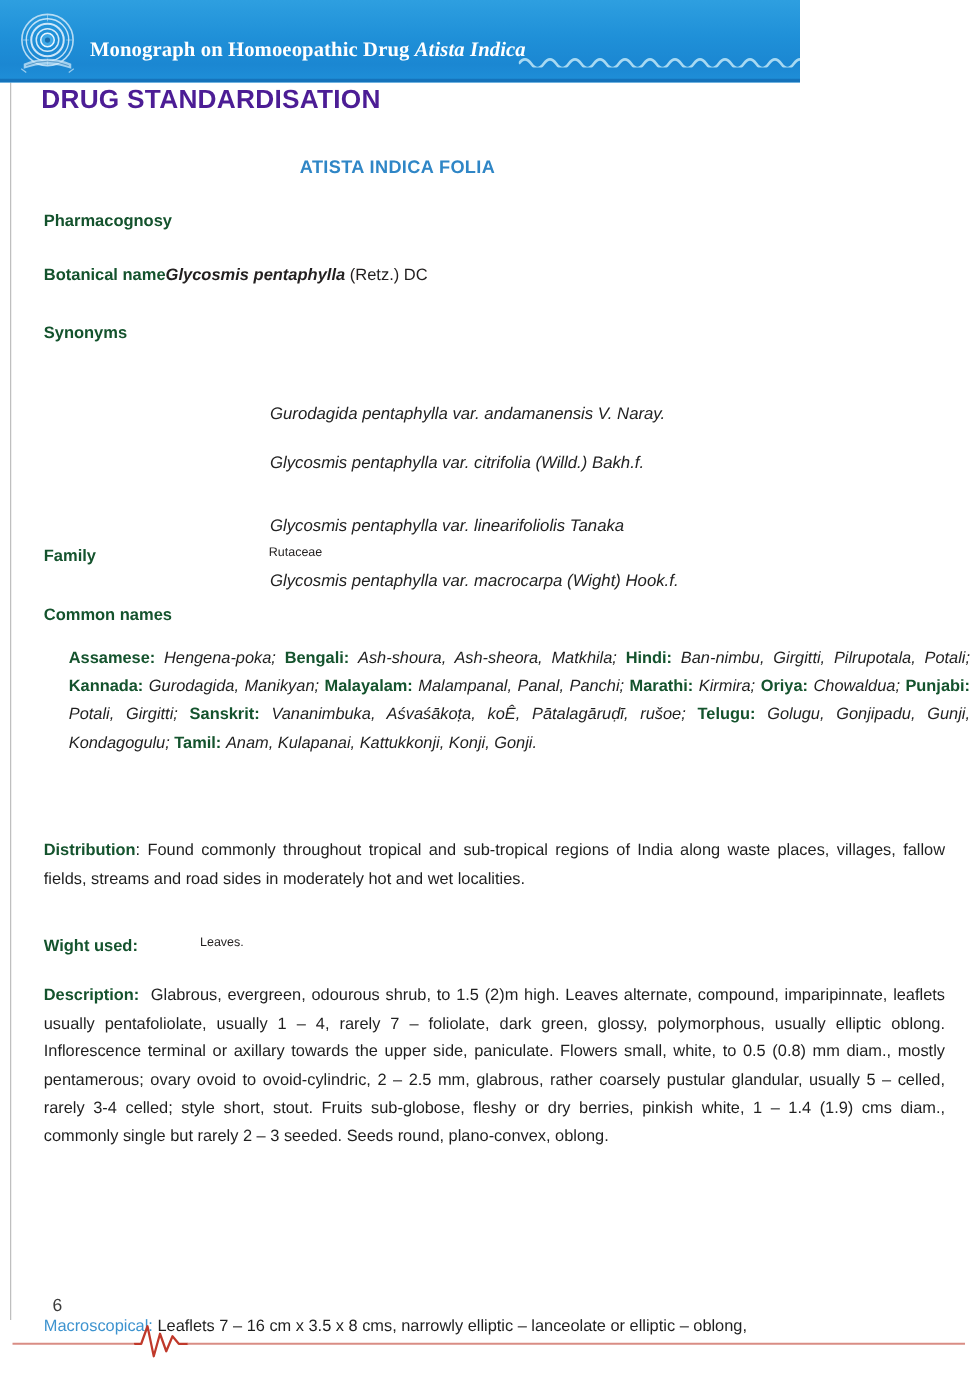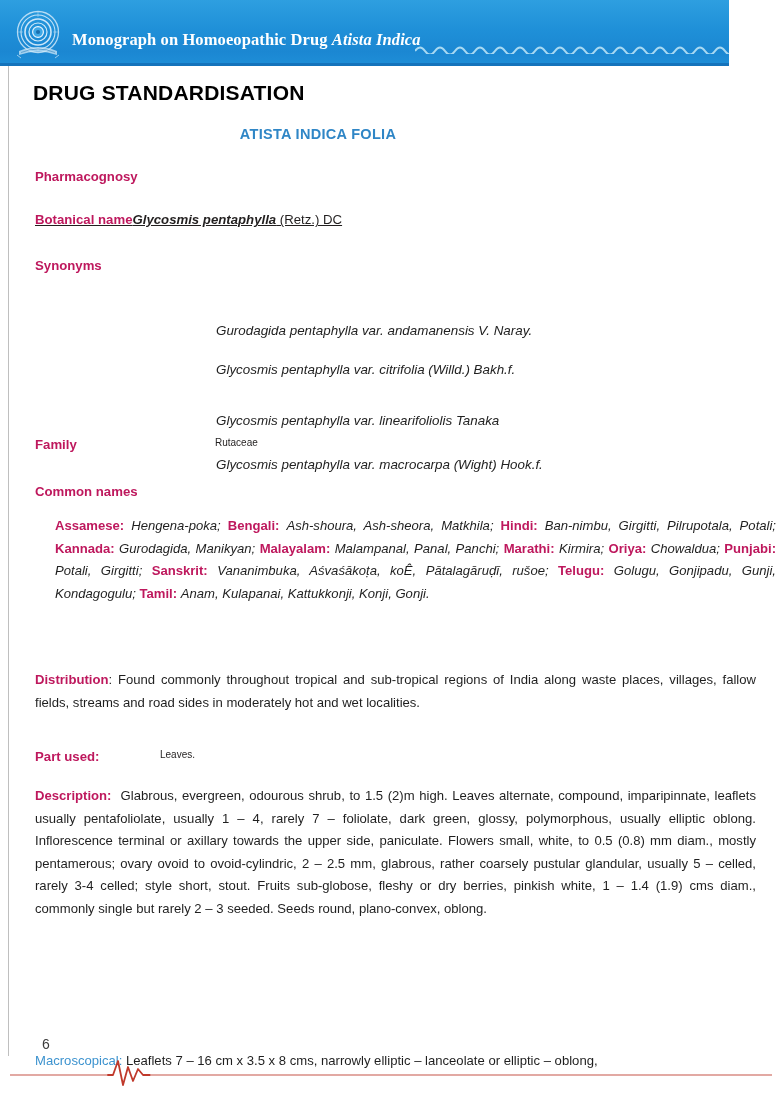--- a/index.html
+++ b/index.html
@@ -26,21 +26,21 @@
     top: 66px;
     width: 1px;
     height: 990px;
     background: #bfbfbf;
   }
 
   
   .header-band {
     position: absolute;
     left: 0; top: 0;
-    width: 729px;
+    width: 640px;
     height: 66px;
     background: linear-gradient(180deg, #2e9fe0 0%, #1f90d8 45%, #1b87d2 78%, #1f8fd8 100%);
     overflow: hidden;
   }
   .header-band::after {
     content: "";
     position: absolute;
     left: 0; bottom: 0;
     width: 100%;
     height: 3px;
@@ -78,24 +78,24 @@
   
   .content {
     position: absolute;
     left: 0; top: 66px;
     width: 780px;
   }
 
   .sec-title {
     position: absolute;
     left: 33px;
-    top: 15px;
+    top: 2px;
     font-size: 21px;
     font-weight: bold;
-    color: #000000;
+    color: #4c1d95;
     letter-spacing: 0.2px;
   }
   .sub-title {
     position: absolute;
     left: 0;
     top: 60px;
     width: 636px;
     text-align: center;
     font-size: 14.5px;
     font-weight: bold;
@@ -106,21 +106,21 @@
   .row {
     position: absolute;
     left: 35px;
     width: 720px;
     font-size: 13.2px;
     color: #221f1f;
     line-height: 1.35;
   }
   .lbl {
     font-weight: bold;
-    color: #be185d;
+    color: #14532d;
   }
   .ital {
     font-style: italic;
   }
   .lbl-ital {
     font-weight: bold;
     font-style: italic;
   }
   .val-col {
     position: absolute;
@@ -210,21 +210,21 @@
 
   <div class="content">
 
     <div class="sec-title">DRUG STANDARDISATION</div>
     <div class="sub-title">ATISTA INDICA FOLIA</div>
 
     <div class="row" style="top:102px;">
       <span class="lbl">Pharmacognosy</span>
     </div>
 
-    <div class="row" style="top:145px;text-decoration:underline;">
+    <div class="row" style="top:145px;">
       <span class="lbl">Botanical name</span><span class="lbl-ital">Glycosmis pentaphylla</span><span> (Retz.) DC</span>
     </div>
 
     <div class="row" style="top:191px;">
       <span class="lbl">Synonyms</span>
     </div>
     <div class="syn-line" style="top:257px;">Gurodagida pentaphylla var. andamanensis V. Naray.</div>
     <div class="syn-line" style="top:296px;text-align:right;">Glycosmis pentaphylla var. citrifolia (Willd.) Bakh.f.</div>
     <div class="syn-line" style="top:347px;">Glycosmis pentaphylla var. linearifoliolis Tanaka</div>
     <div class="syn-line" style="top:391px;">Glycosmis pentaphylla var. macrocarpa (Wight) Hook.f.</div>
@@ -240,21 +240,21 @@
 
     <div class="para jt" style="top:449px;margin-left:20px;">
       <span id="common-names-entries"><span class="lbl">Assamese: </span><span class="ital">Hengena-poka; </span><span class="lbl">Bengali: </span><span class="ital">Ash-shoura, Ash-sheora, Matkhila; </span><span class="lbl">Hindi: </span><span class="ital">Ban-nimbu, Girgitti, Pilrupotala, Potali; </span><span class="lbl">Kannada: </span><span class="ital">Gurodagida, Manikyan; </span><span class="lbl">Malayalam: </span><span class="ital">Malampanal, Panal, Panchi; </span><span class="lbl">Marathi: </span><span class="ital">Kirmira; </span><span class="lbl">Oriya: </span><span class="ital">Chowaldua; </span><span class="lbl">Punjabi: </span><span class="ital">Potali, Girgitti; </span><span class="lbl">Sanskrit: </span><span class="ital">Vananimbuka, Aśvaśākoṭa, koÊ, Pātalagāruḍī, rušoe; </span><span class="lbl">Telugu: </span><span class="ital">Golugu, Gonjipadu, Gunji, Kondagogulu; </span><span class="lbl">Tamil: </span><span class="ital">Anam, Kulapanai, Kattukkonji, Konji, Gonji.</span></span>
     </div>
 
     <div class="para jt" style="top:603px;">
       <span class="lbl">Distribution</span><span>: </span><span>Found commonly throughout tropical and sub-tropical regions of India along waste places, villages, fallow fields, streams and road sides in moderately hot and wet localities.</span>
     </div>
 
     <div class="row" style="top:682px;">
-      <span class="lbl">Part used:</span>
+      <span class="lbl">Wight used:</span>
       <span class="val-col" style="left:125px;">Leaves.</span>
     </div>
 
     <div class="para jt" style="top:719px;">
       <span class="lbl">Description:</span>&nbsp;&nbsp;<span>Glabrous, evergreen, odourous shrub, to 1.5 (2)m high. Leaves alternate, compound, imparipinnate, leaflets usually pentafoliolate, usually 1 – 4, rarely 7 – foliolate, dark green, glossy, polymorphous, usually elliptic oblong. Inflorescence terminal or axillary towards the upper side, paniculate. Flowers small, white, to 0.5 (0.8) mm diam., mostly pentamerous; ovary ovoid to ovoid-cylindric, 2 – 2.5 mm, glabrous, rather coarsely pustular glandular, usually 5 – celled, rarely 3-4 celled; style short, stout. Fruits sub-globose, fleshy or dry berries, pinkish white, 1 – 1.4 (1.9) cms diam., commonly single but rarely 2 – 3 seeded. Seeds round, plano-convex, oblong.</span>
     </div>
 
     <div class="para jt" style="top:938px;margin-top:46px;">
       <span class="blue-lbl">Macroscopical:</span><span> Leaflets 7 – 16 cm x 3.5 x 8 cms, narrowly elliptic – lanceolate or elliptic – oblong,</span>
     </div>

